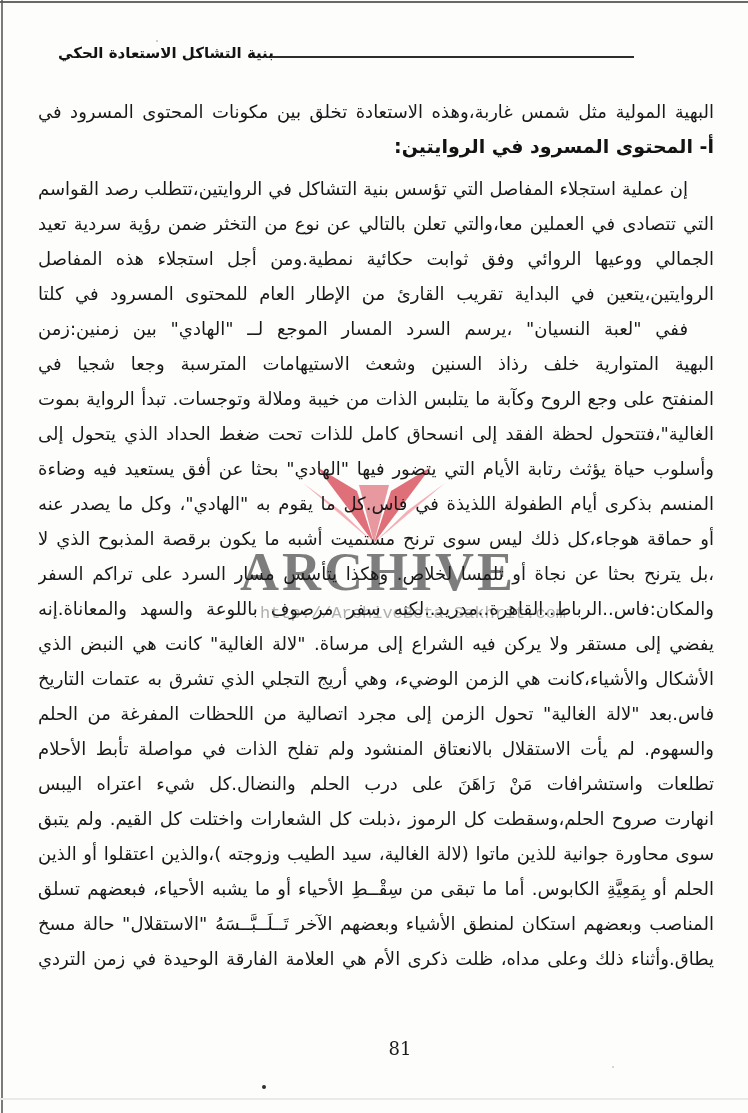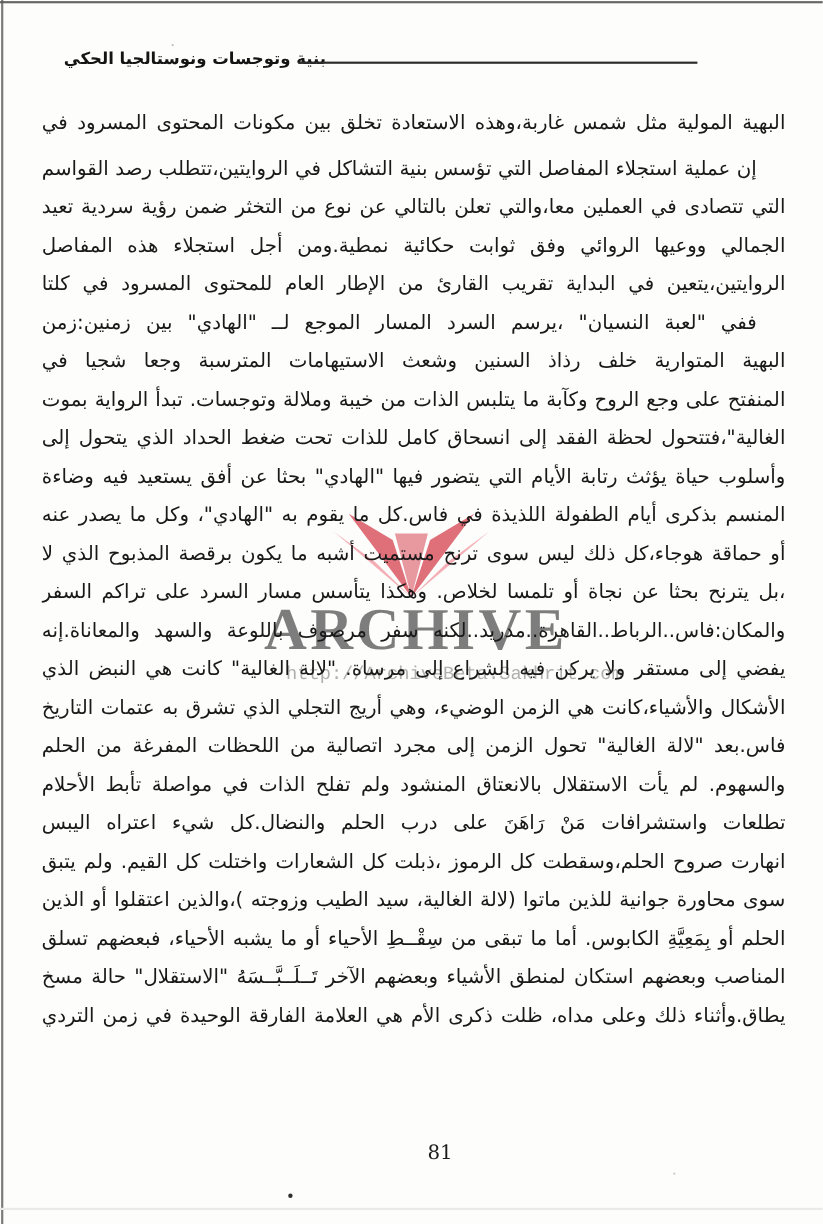--- a/index.html
+++ b/index.html
@@ -67,35 +67,36 @@
 </head>
 <body>
 
 <div class="scan-edge-top"></div>
 <div class="scan-edge-left"></div>
 <div class="bottom-streak"></div>
 <div class="speck s1"></div>
 <div class="speck s2"></div>
 <div class="speck s3"></div>
 
-<div class="running-head">بنية وتوجسات ونوستالجيا الحكي</div>
+<div class="running-head">بنية التشاكل الاستعادة الحكي</div>
 <div class="head-rule"></div>
 
 <svg class="wm-logo" viewBox="0 0 146 82" xmlns="http://www.w3.org/2000/svg">
   <polygon points="73,76 2,16 40,44" fill="#f2a2a9"></polygon>
   <polygon points="73,76 16,0 56,24" fill="#da5762"></polygon>
   <polygon points="73,76 144,16 106,44" fill="#f2a2a9"></polygon>
   <polygon points="73,76 130,0 90,24" fill="#da5762"></polygon>
   <polygon points="73,76 58,18 88,18" opacity="0.7" fill="#da5762"></polygon>
 </svg>
 <div class="wm-brand">ARCHIVE</div>
 <div class="wm-url">http://ArchiveBeta.Sakhrit.com</div>
 
 <div class="text-block" lang="ar">
   <div class="line">البهية المولية مثل شمس غاربة،وهذه الاستعادة تخلق بين مكونات المحتوى المسرود في كلتا الروايتين،مفاصل</div>
+  <div class="heading-line">أ- المحتوى المسرود في الروايتين:</div>
   <div class="line indent gap-before">إن عملية استجلاء المفاصل التي تؤسس بنية التشاكل في الروايتين،تتطلب رصد القواسم المشتركة</div>
   <div class="line">التي تتصادى في العملين معا،والتي تعلن بالتالي عن نوع من التخثر ضمن رؤية سردية تعيد إنتاج أفقها</div>
   <div class="line">الجمالي ووعيها الروائي وفق ثوابت حكائية نمطية.ومن أجل استجلاء هذه المفاصل المشتركة بين</div>
   <div class="line end">الروايتين،يتعين في البداية تقريب القارئ من الإطار العام للمحتوى المسرود في كلتا الروايتين :</div>
   <div class="line indent">ففي "لعبة النسيان" ،يرسم السرد المسار الموجع لــ "الهادي" بين زمنين:زمن الارتعاشات الغَضَّة</div>
   <div class="line">البهية المتوارية خلف رذاذ السنين وشعث الاستيهامات المترسبة وجعا شجيا في الأعماق،وزمن التردي</div>
   <div class="line">المنفتح على وجع الروح وكآبة ما يتلبس الذات من خيبة وملالة وتوجسات. تبدأ الرواية بموت الأم "لالة</div>
   <div class="line">الغالية"،فتتحول لحظة الفقد إلى انسحاق كامل للذات تحت ضغط الحداد الذي يتحول إلى نمط عيش</div>
   <div class="line">وأسلوب حياة يؤثث رتابة الأيام التي يتضور فيها "الهادي" بحثا عن أفق يستعيد فيه وضاءة الزمن الدافئ</div>
   <div class="line">المنسم بذكرى أيام الطفولة اللذيذة في فاس.كل ما يقوم به "الهادي"، وكل ما يصدر عنه من جدية مفرطة</div>

